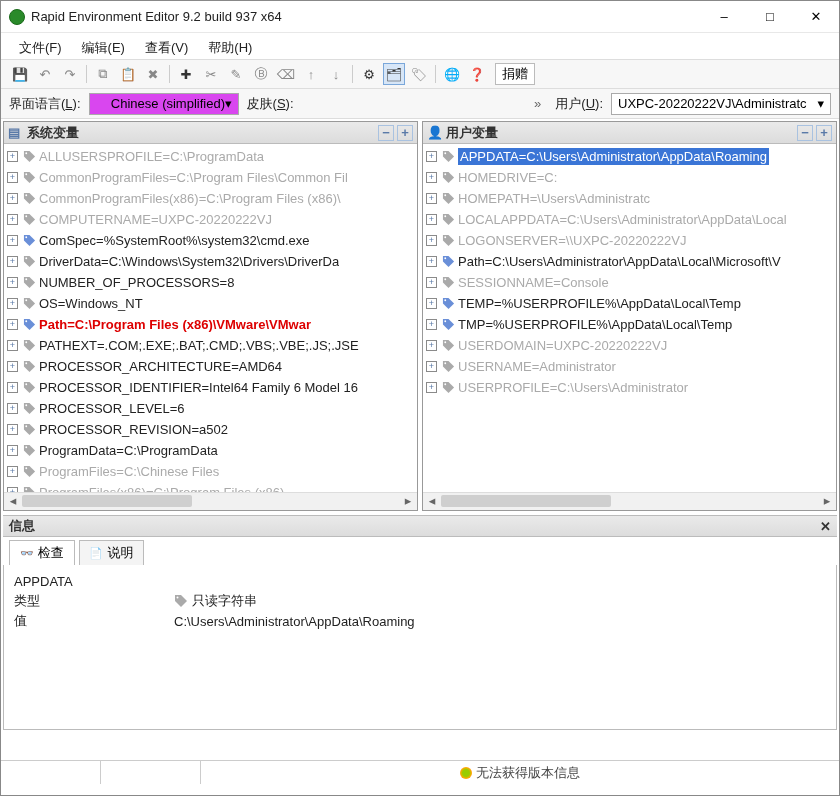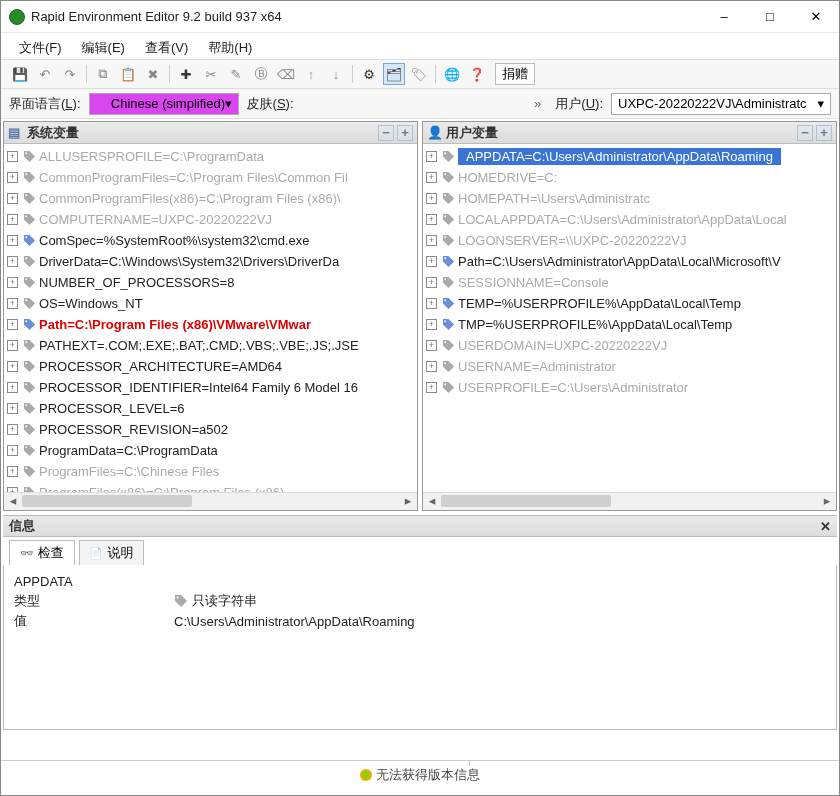--- a/index.html
+++ b/index.html
@@ -35,21 +35,21 @@
 
 .tree { flex: 1; overflow: hidden; padding: 2px 0; }
 .row { display: flex; align-items: center; height: 21px; padding-left: 3px; white-space: nowrap; }
 .row .plus { width: 11px; height: 11px; border: 1px solid #8a8a8a; color: #5a7aa8; font-size: 9px; line-height: 9px; text-align: center; margin-right: 4px; }
 .row .tag { width: 14px; height: 14px; margin-right: 3px; display: inline-flex; align-items: center; justify-content: center; }
 .row .tag svg { width: 13px; height: 13px; }
 .row .txt { overflow: hidden; text-overflow: ellipsis; }
 .row.dim .txt { color: #aaa; }
 .row.norm .txt { color: #222; }
 .row.red .txt { color: #d00; font-weight: bold; }
-.row.sel .txt { background: #3a75d6; color: #fff; padding: 1px 8px; text-align: center; }
+.row.sel .txt { background: #3a75d6; color: #fff; padding: 1px 2px; text-align: center; }
 .row.ro .tag svg path { fill: #aaa; }
 .row.ed .tag svg path { fill: #6a8fd8; }
 
 .hscroll { height: 18px; background: #f1f1f1; border-top: 1px solid #ddd; display: flex; align-items: center; }
 .hscroll .arrow { width: 18px; height: 17px; text-align: center; color: #666; }
 .hscroll .track { flex: 1; height: 17px; background: #f1f1f1; position: relative; }
 .hscroll .thumb { position: absolute; top: 2px; left: 0; width: 45%; height: 12px; background: #cfcfcf; border-radius: 2px; }
 
 .infobar { height: 22px; background: linear-gradient(#eaeaea,#dcdcdc); border-top: 1px solid #bbb; border-bottom: 1px solid #bbb; display: flex; align-items: center; padding: 0 6px; font-weight: 600; color: #333; margin: 2px 2px 0; }
 .infobar .close { margin-left: auto; font-weight: bold; color: #333; }
@@ -58,21 +58,21 @@
 .tab { border: 1px solid #bbb; border-bottom: none; padding: 3px 10px; margin-right: 4px; background: #f4f4f4; display: flex; align-items: center; gap: 4px; }
 .tab.active { background: #fff; }
 .tabicon { font-size: 11px; }
 
 .details { margin: 0 2px; border: 1px solid #bbb; border-top: none; height: 165px; padding: 6px 10px; }
 .drow { display: flex; height: 20px; align-items: center; }
 .drow .k { width: 160px; color: #222; }
 .drow .v { flex: 1; color: #222; display: flex; align-items: center; gap: 4px; }
 .vicon { display: inline-flex; width: 14px; }
 
-.status { height: 24px; border-top: 1px solid #ccc; display: flex; align-items: center; margin-top: 30px; flex-direction: column; }
+.status { height: 24px; border-top: 1px solid #ccc; display: flex; align-items: center; margin-top: 30px; }
 .status .cell { border-right: 1px solid #ccc; height: 100%; width: 100px; }
 .status .msg { flex: 1; text-align: center; color: #444; display: flex; align-items: center; justify-content: center; gap: 4px; }
 .status .sicon { width: 12px; height: 12px; background: radial-gradient(circle,#9c0 40%,#fa0 65%,#f44 90%); border-radius: 50%; }
 
 u { text-decoration: underline; }
 </style>
 </head>
 <body>
 
 <div class="titlebar">

